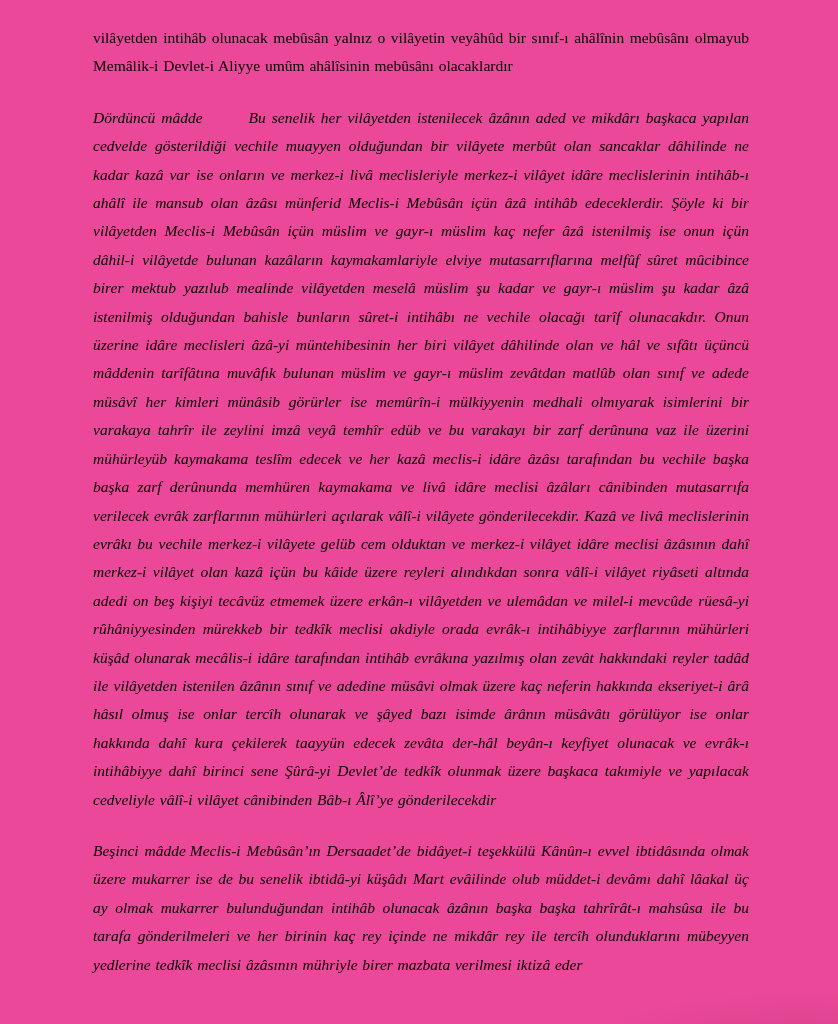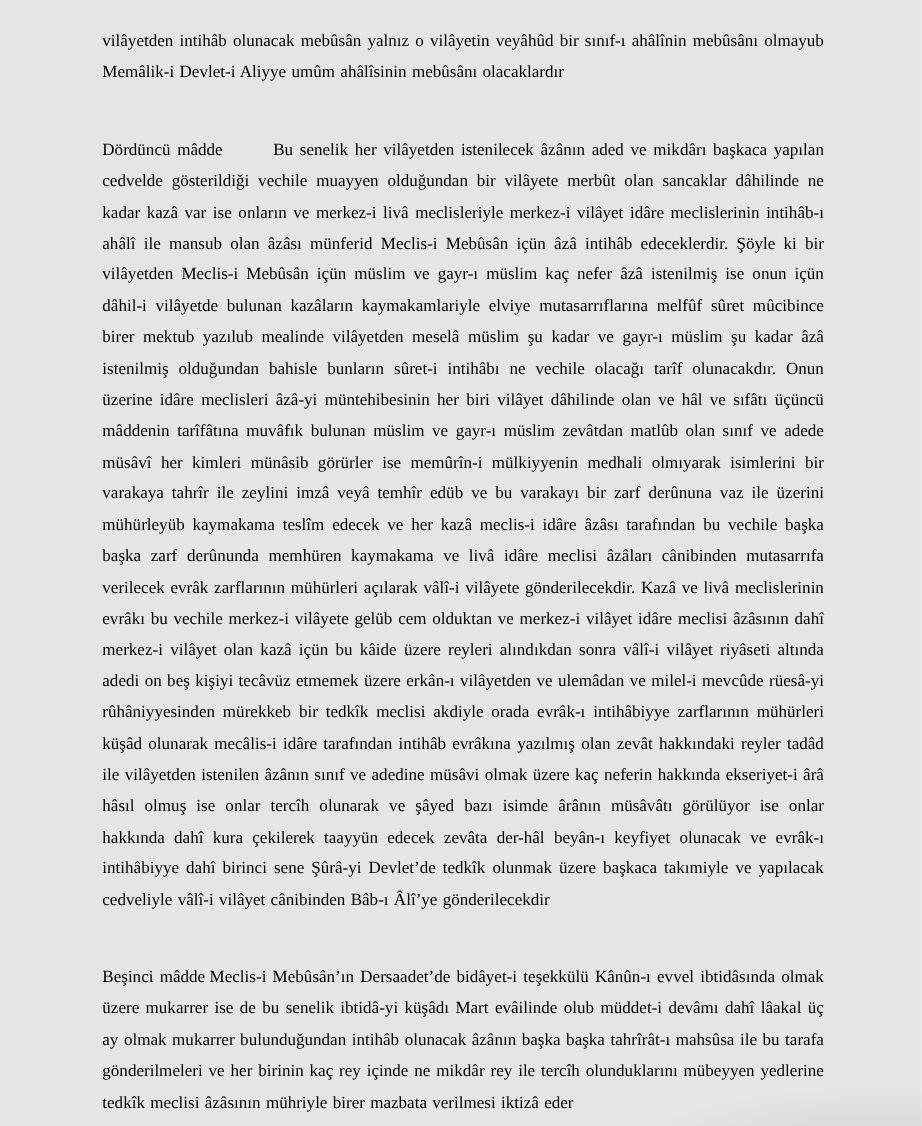--- a/index.html
+++ b/index.html
@@ -4,41 +4,42 @@
 <style>
   html, body {
     margin: 0;
     padding: 0;
     background: #ffffff;
   }
   .page {
     position: relative;
     width: 838px;
     height: 1024px;
-    background: #e5e5e5;
+    background: #ec4899;
     overflow: hidden;
     font-family: "Liberation Serif", "DejaVu Serif", serif;
     color: #000000;
   }
   .textblock {
     position: absolute;
     left: 93px;
     top: 24px;
     width: 656px;
   }
   .para {
     margin: 0;
     font-size: 15.5px;
     line-height: 28.4px;
     text-align: justify;
     color: #000000;
     word-spacing: 0.06em;
   }
   .para + .para {
-    margin-top: 42px; 
+    margin-top: 23px; 
+    font-style: italic;
   }
   .para:last-child {
     text-align-last: left;
   }
   .tab-spacer {
     display: inline-block;
     width: 46px;
     height: 1px;
   }
   .label-gap {

